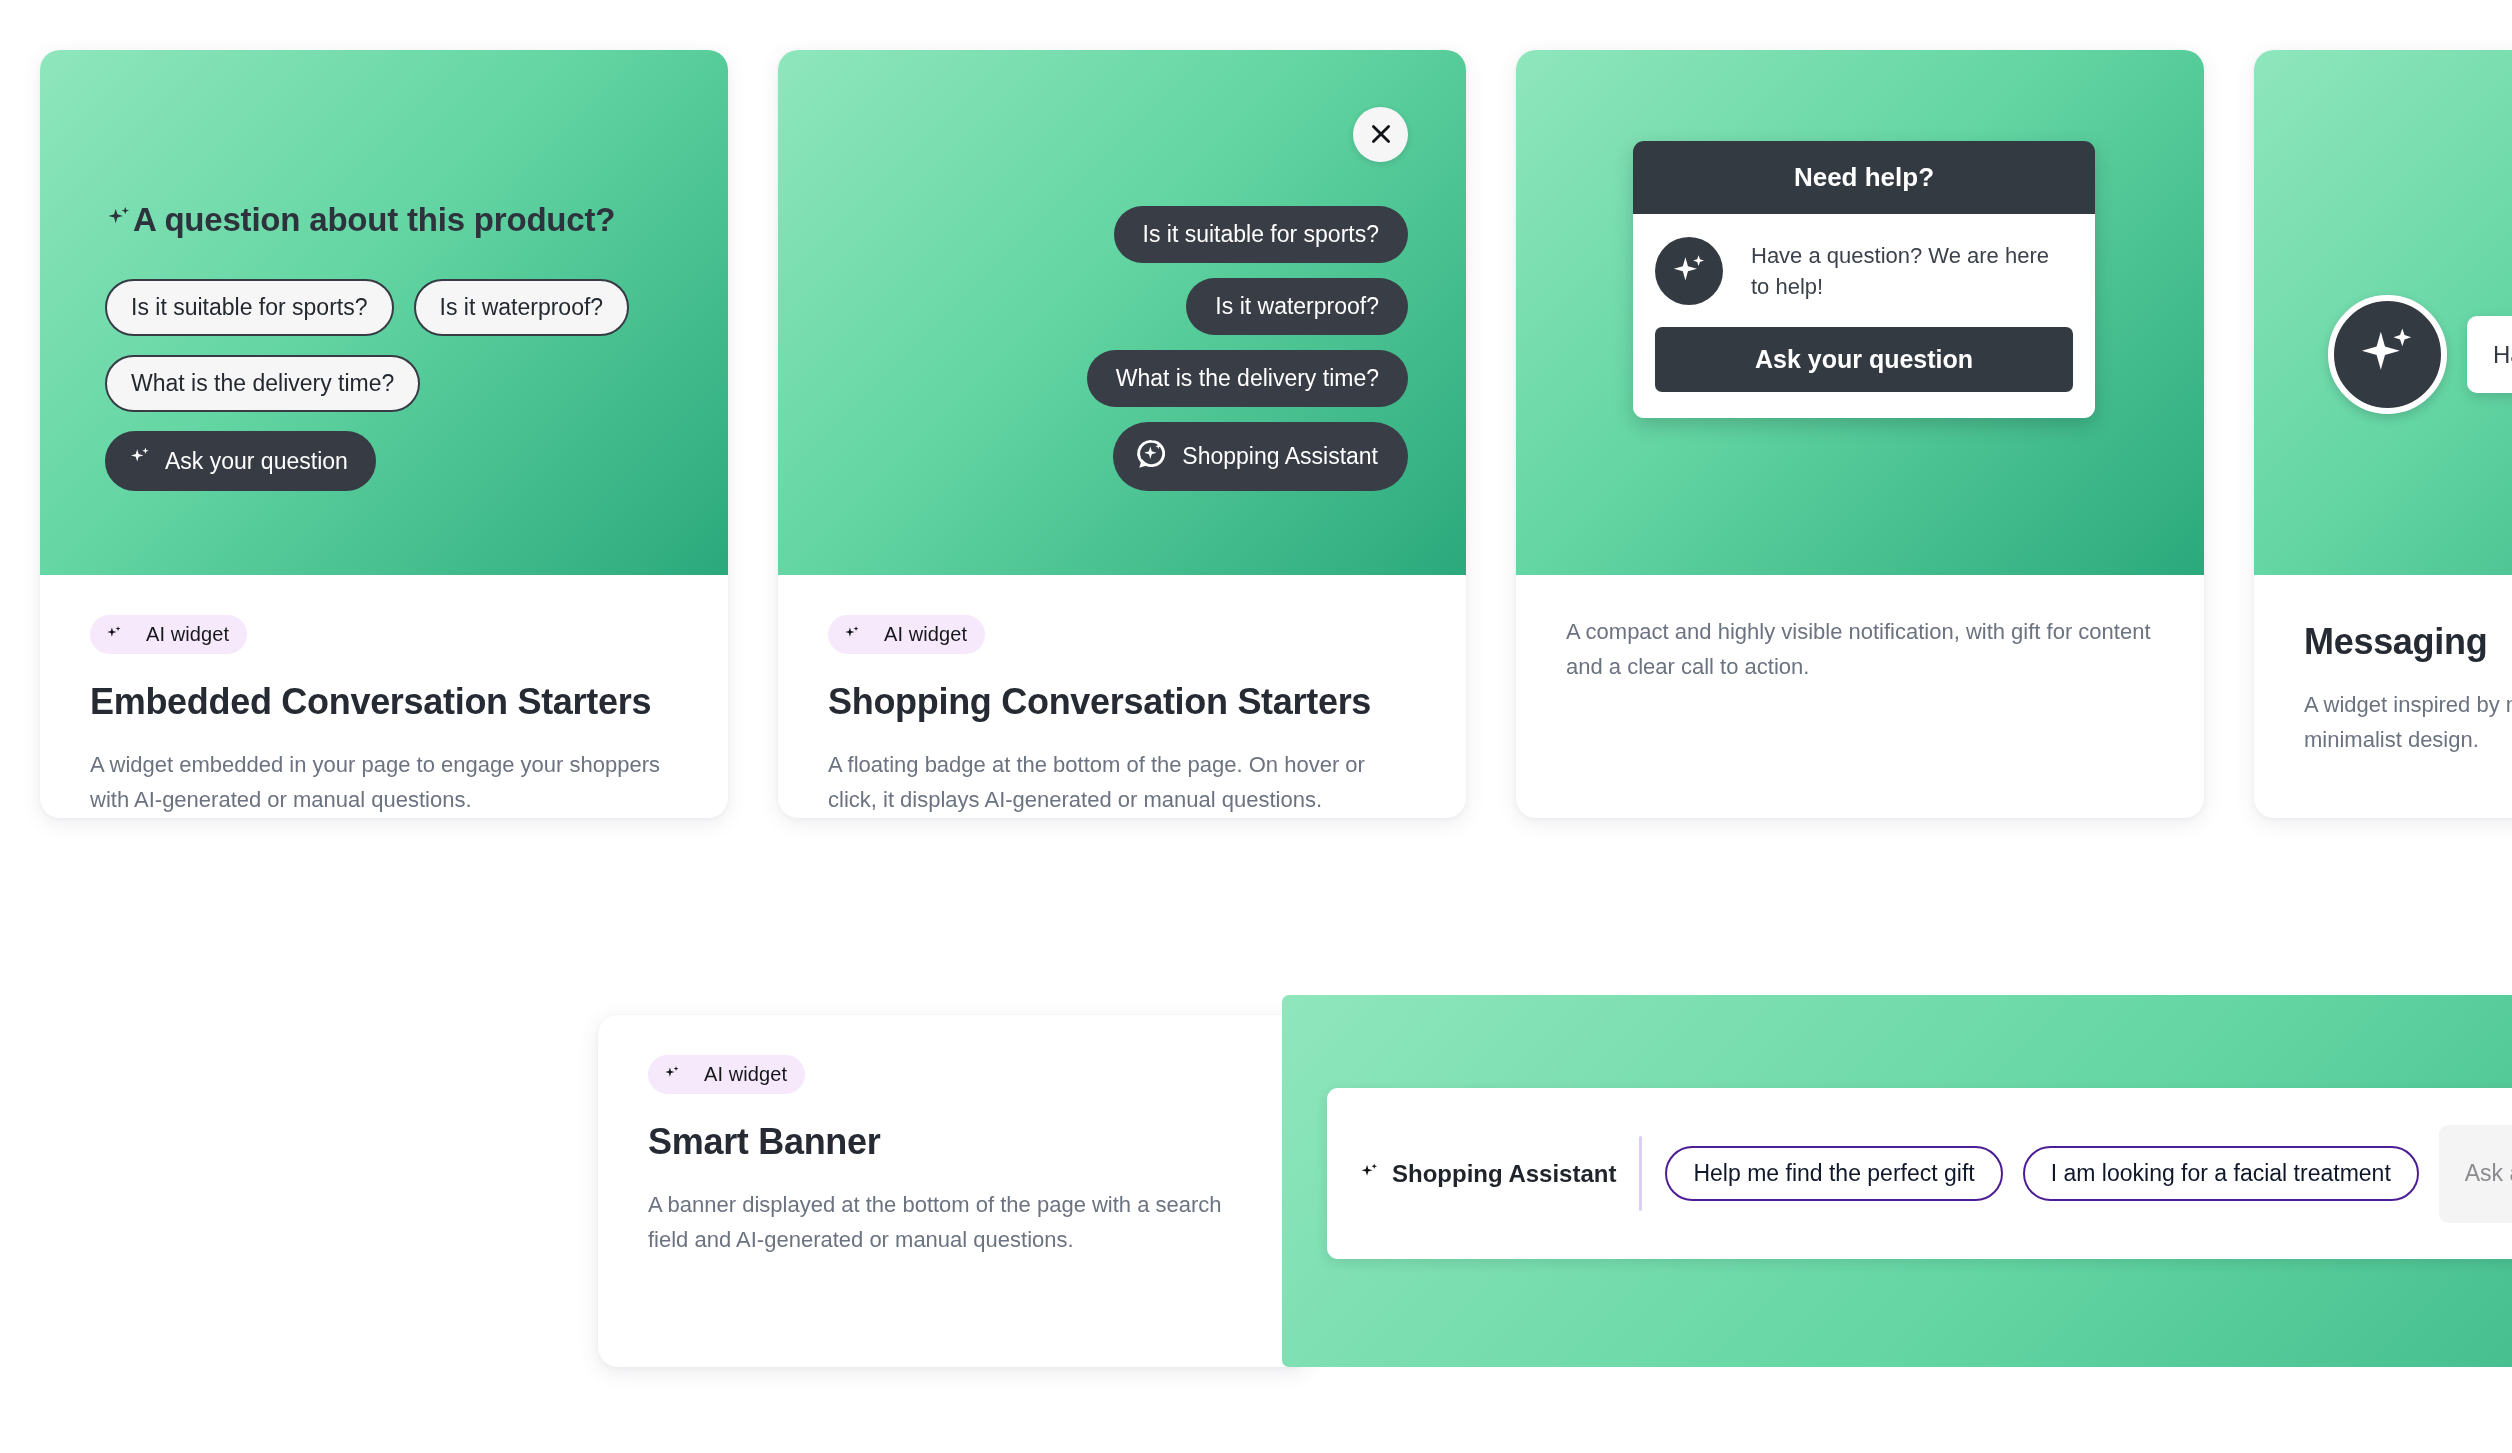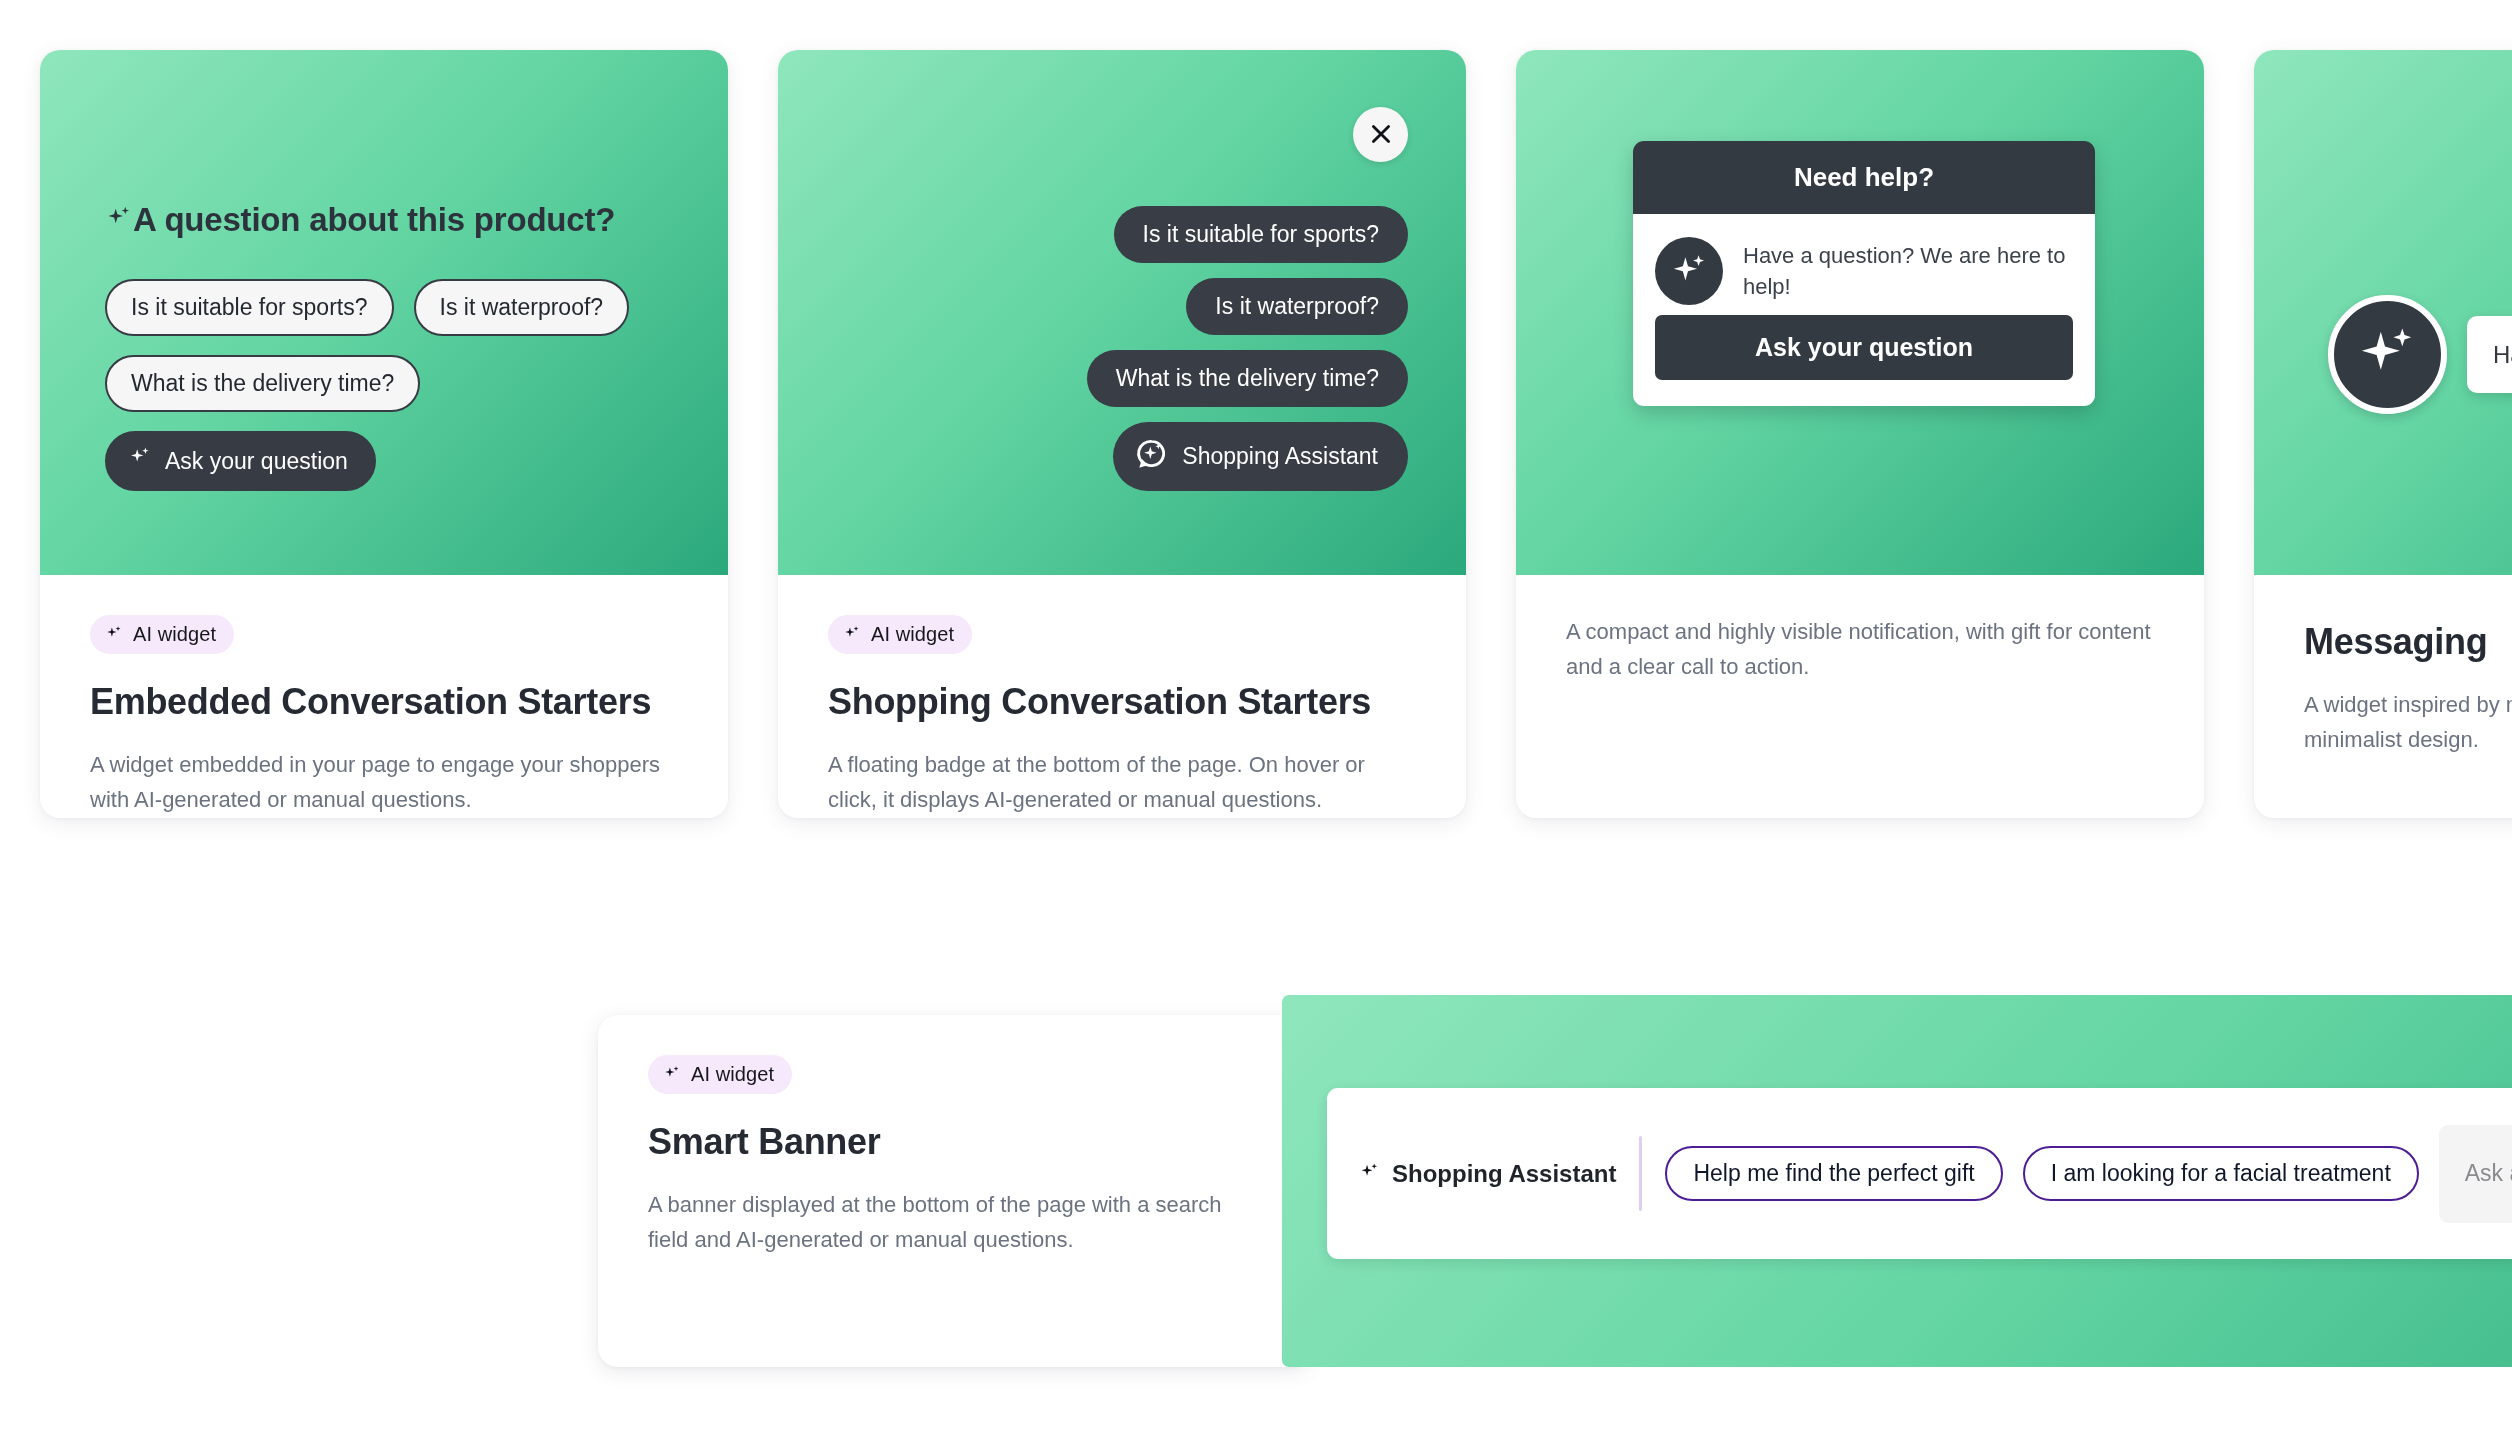--- a/index.html
+++ b/index.html
@@ -33,21 +33,21 @@
     position: relative;
     height: 525px;
     background: linear-gradient(135deg, #8FE6BD 0%, #63D5A3 45%, #2BA97C 100%);
     flex: none;
   }
   .body { padding: 40px 50px 0 50px; flex: 1; }
 
   .badge {
     display: inline-flex;
     align-items: center;
-    gap: 10px;
+    gap: 23px;
     background: #F6E9FB;
     border-radius: 502px;
     padding: 8px 18px 8px 15px;
     margin-bottom: 28px;
   }
   .badge-label { font-size: 20px; color: #17181c; font-weight: 400; letter-spacing: 0.1px; }
 
   .card-title {
     font-size: 36px; font-weight: 700; color: #252a33;
     letter-spacing: -0.3px; line-height: 1.12; margin-bottom: 26px;
@@ -106,21 +106,21 @@
   .c3-panel {
     position: absolute; left: 117px; top: 91px;
     width: 462px; border-radius: 11px; overflow: hidden;
     box-shadow: 0 7px 20px rgba(0,0,0,.18);
   }
   .c3-header {
     background: #343A42; color: #ffffff; text-align: center;
     padding: 21px 10px; font-size: 26px; font-weight: 700;
   }
   .c3-body { background: #ffffff; padding: 23px 22px 26px 22px; }
-  .c3-row { display: flex; align-items: center; gap: 20px; margin-bottom: 10px; }
+  .c3-row { display: flex; align-items: center; gap: 28px; margin-bottom: 22px; }
   .c3-avatar {
     width: 68px; height: 68px; border-radius: 50%; background: #343A42;
     display: flex; align-items: center; justify-content: center; flex: none;
   }
   .c3-text { font-size: 22px; line-height: 1.42; color: #3c424b; }
   .c3-cta {
     background: #343A42; color: #ffffff; border-radius: 7px;
     text-align: center; padding: 18px 10px;
     font-size: 25px; font-weight: 700;
   }

